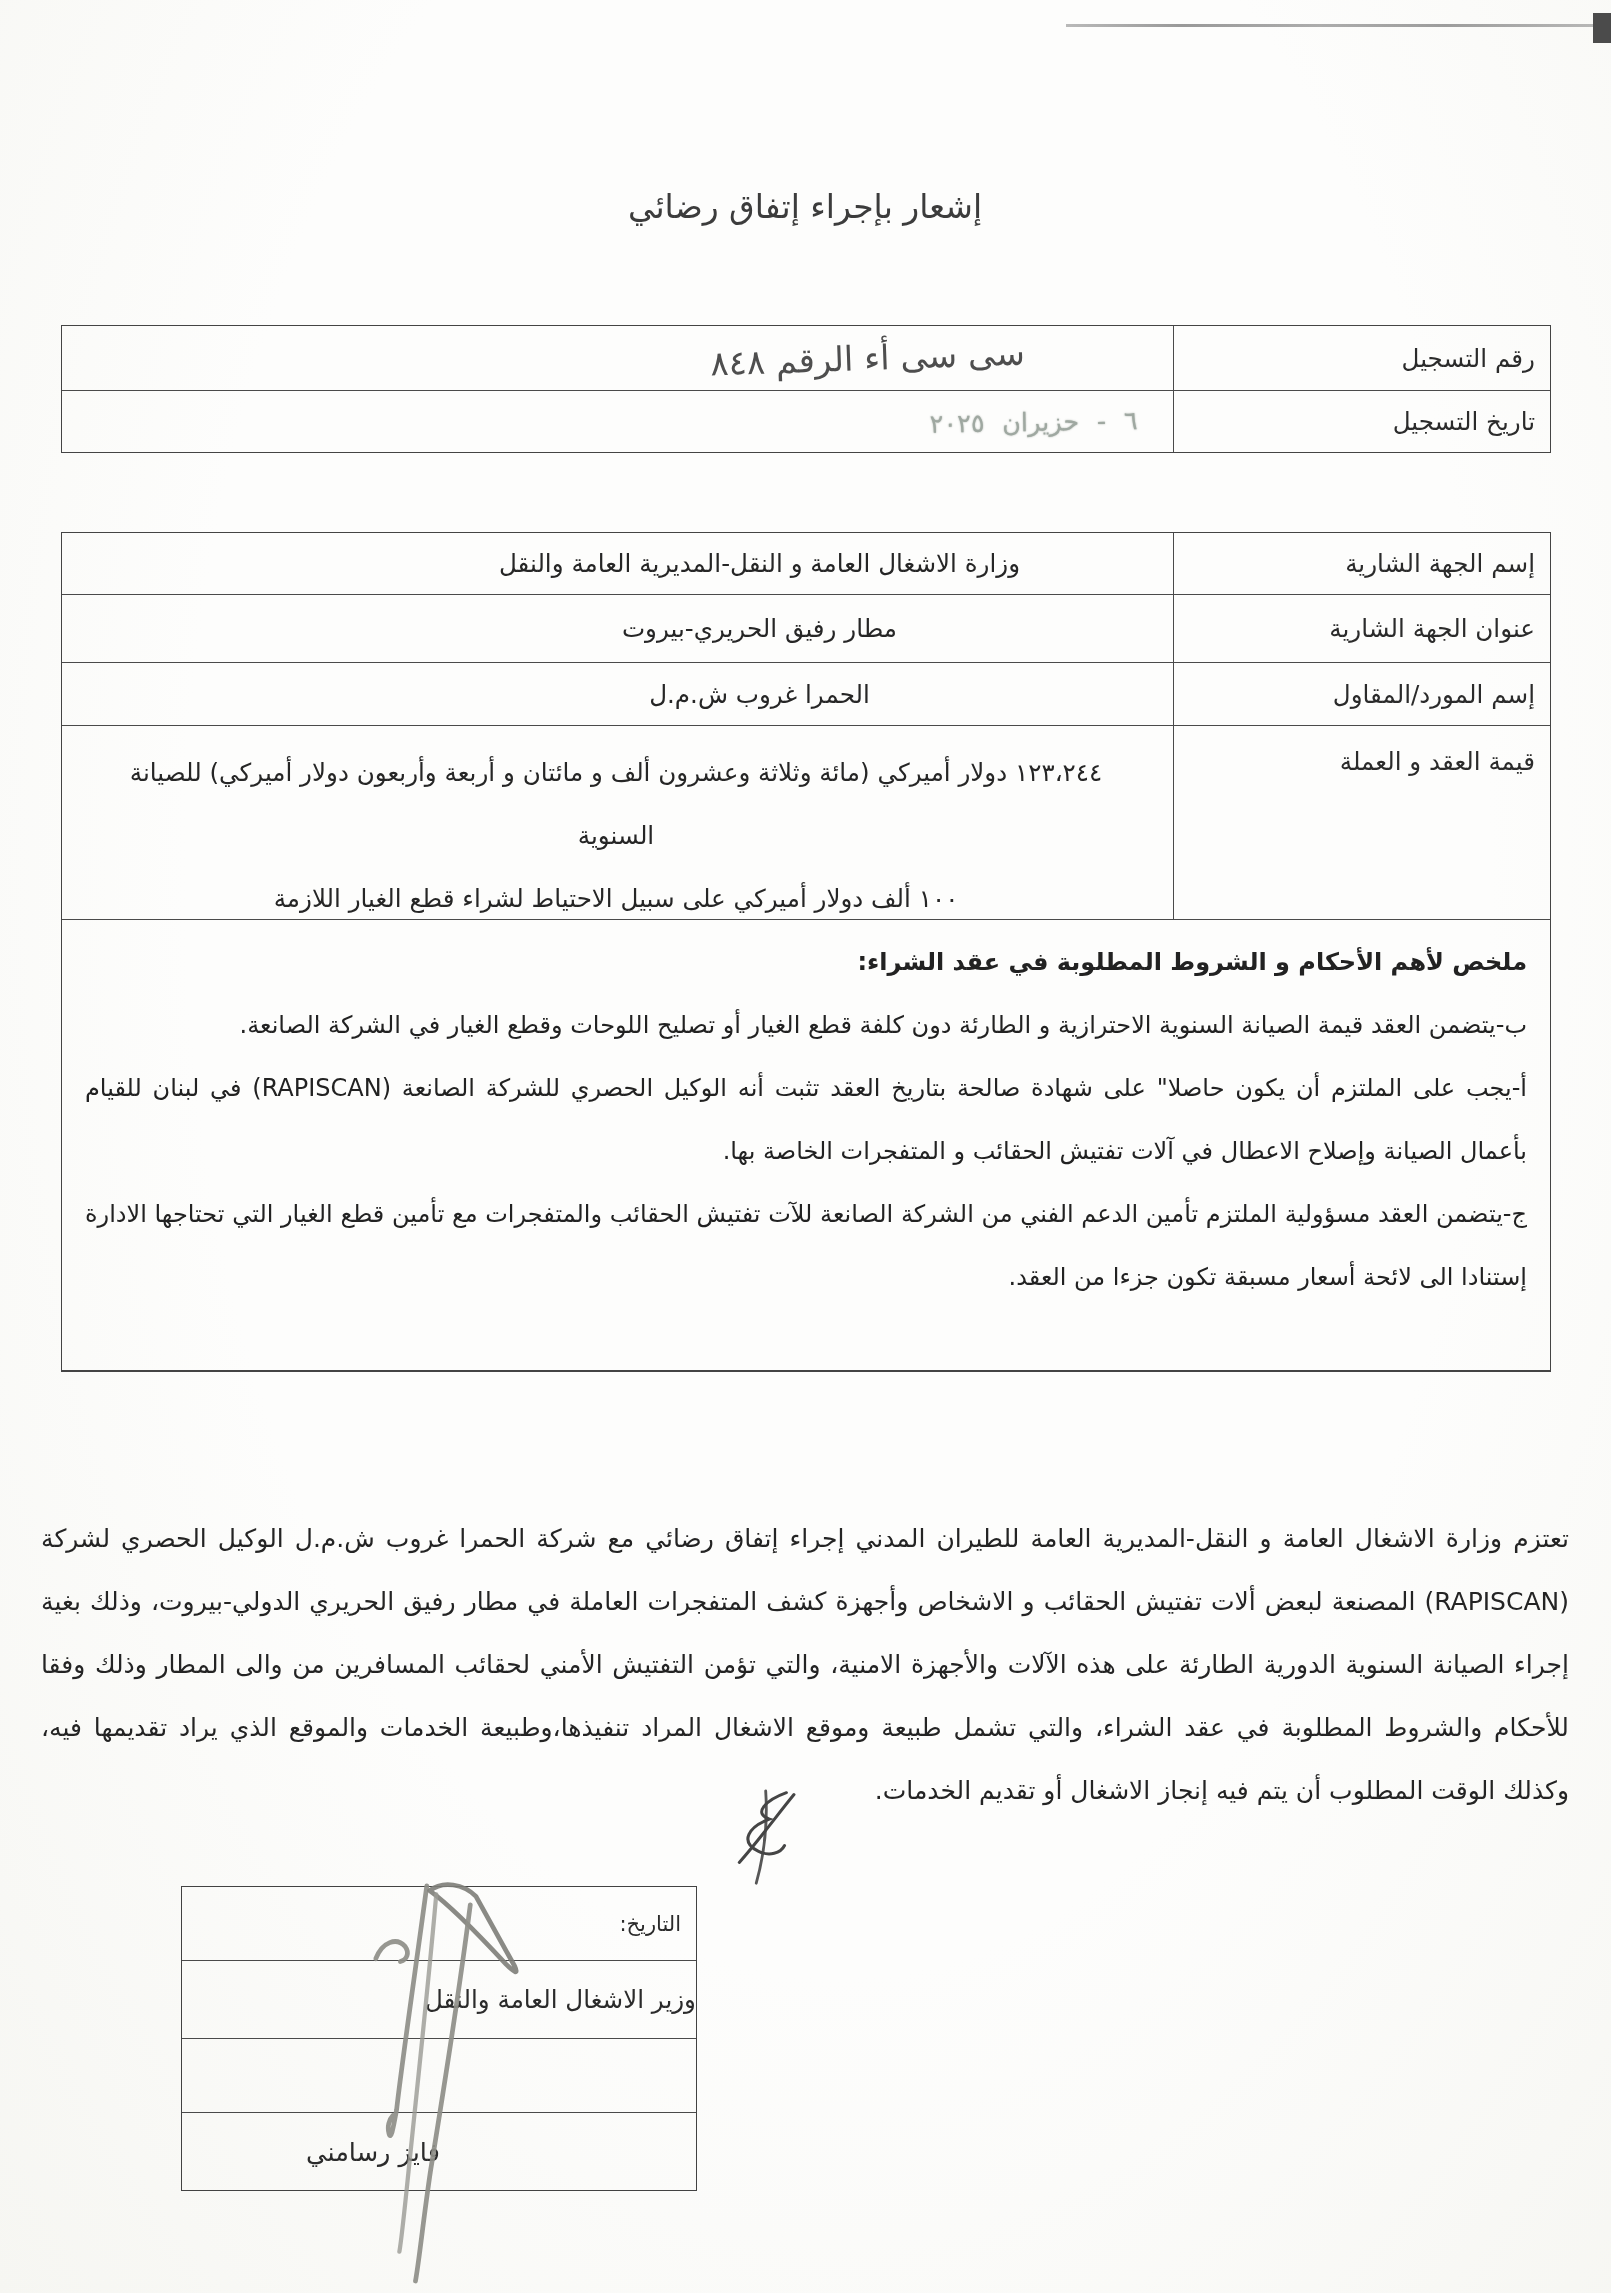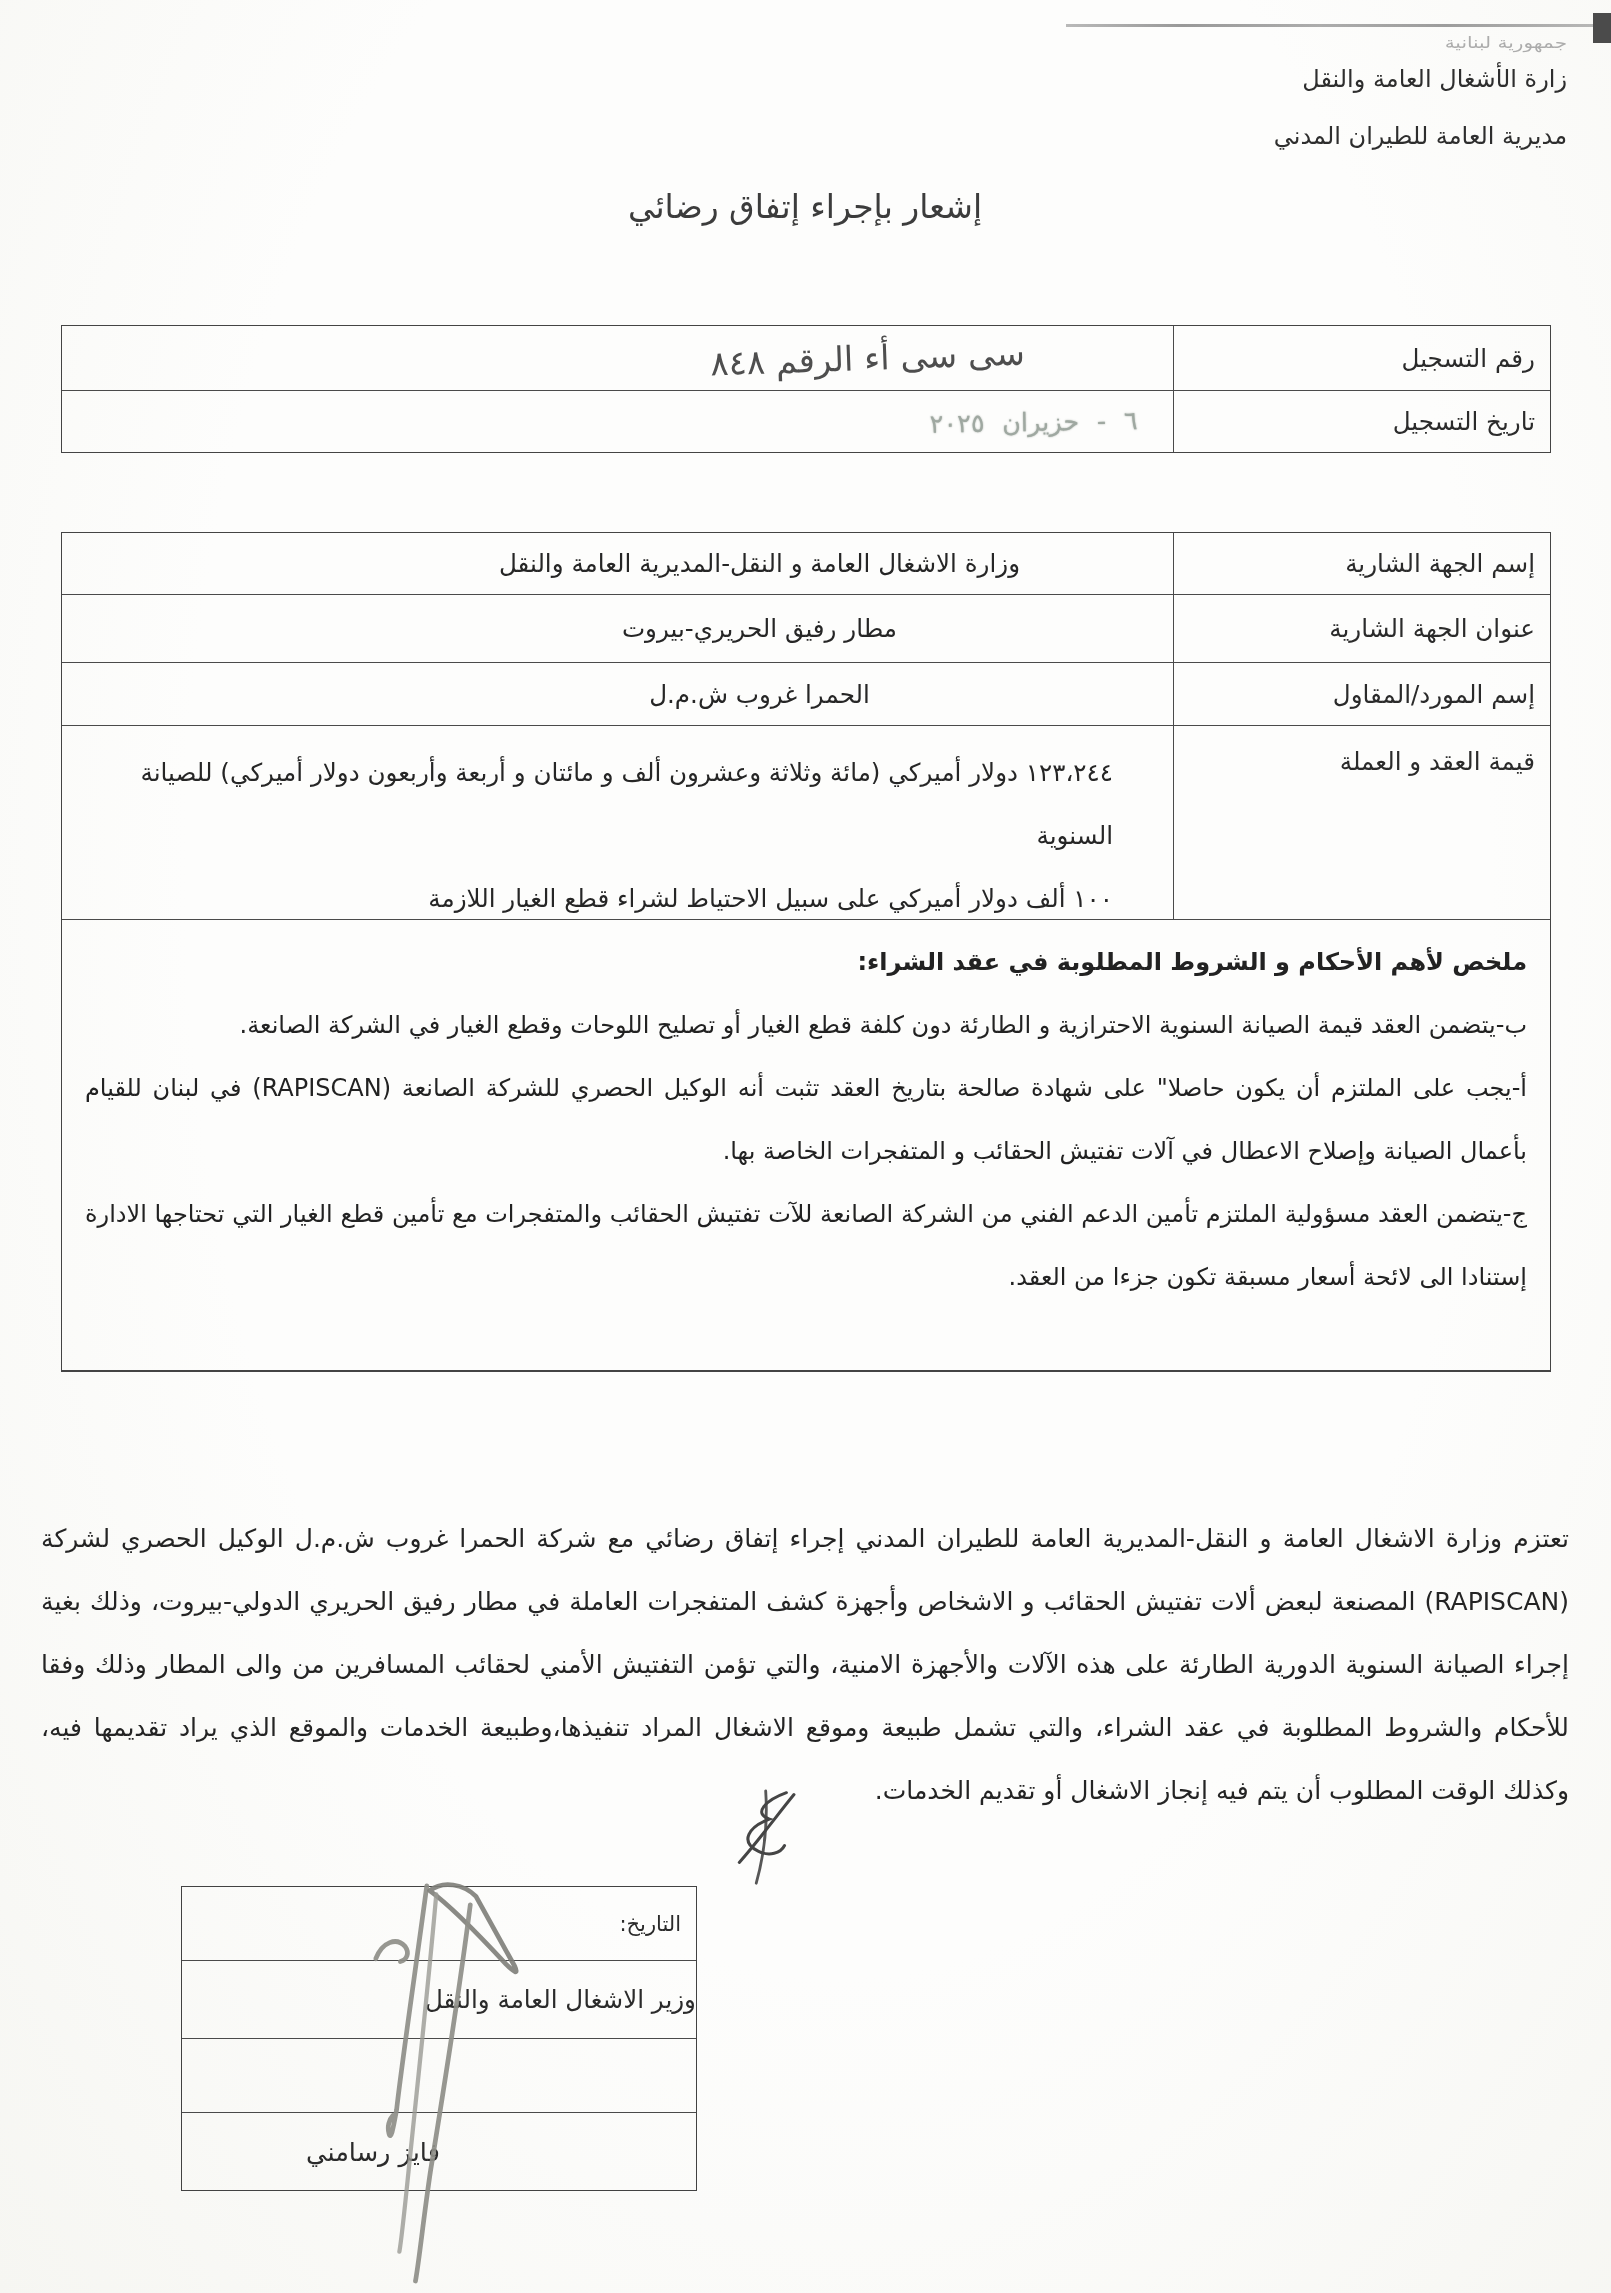--- a/index.html
+++ b/index.html
@@ -41,21 +41,21 @@
     font-size:25.6px;color:#9fa8a1;letter-spacing:1.9px;word-spacing:9.5px;
     text-shadow:0 0 1.9px rgba(150,160,152,.85);}
   
   .det-table{top:532px;border-bottom-width:2.8px;}
   .dr1{height:62px;} .dr2{height:68px;} .dr3{height:63px;}
   .dr4{height:194px;} .dr5{height:131px;display:block;} .dr6{height:450px;display:block;}
   .dr4 .lbl{align-items:flex-start;padding-top:19px;line-height:1.4;margin-left:41px;}
   .vshift{display:block;width:100%;text-align:center;transform:translateX(142px);}
   .val-block{flex:1;display:block;padding:15px 19px 0 57px;line-height:63px;
     font-size:24.6px;text-align:right;}
-  .val-block p{margin:0;}
+  .val-block p{margin:0;text-align:center;}
   .legal-note{padding:12.3px 23px;line-height:62px;font-size:24.6px;text-align:justify;
     text-align-last:center;color:#242424;}
   .summary{padding:11.4px 23px 0;line-height:63px;font-size:24px;text-align:justify;color:#222;}
   .summary p{margin:0;}
   .summary .head{font-weight:bold;text-align:right;}
   
   .body-par{position:absolute;top:1507px;right:42px;left:42px;margin:0;
     font-size:25px;line-height:63px;text-align:justify;color:#242424;}
   
   .sig-table{position:absolute;left:182px;top:1886px;width:516px;border:1.9px solid #424242;
@@ -72,25 +72,20 @@
   .minister-sig{left:235px;top:1847px;}
 </style>
 </head>
 <body>
 
 <div class="page">
 
   <div class="scan-line"></div>
   <div class="scan-corner"></div>
 
-  <div class="letterhead">
-    <div class="lh-country">جمهورية لبنانية</div>
-    <div class="lh-line">زارة الأشغال العامة والنقل</div>
-    <div class="lh-line">مديرية العامة للطيران المدني</div>
-  </div>
 
   <h1 class="doc-title">إشعار بإجراء إتفاق رضائي</h1>
 
   <div class="tbl reg-table">
     <div class="trow reg-r1">
       <div class="lbl">رقم التسجيل</div>
       <div class="val">
         <span class="handwritten">سى سى أء الرقم ٨٤٨</span>
       </div>
     </div>

